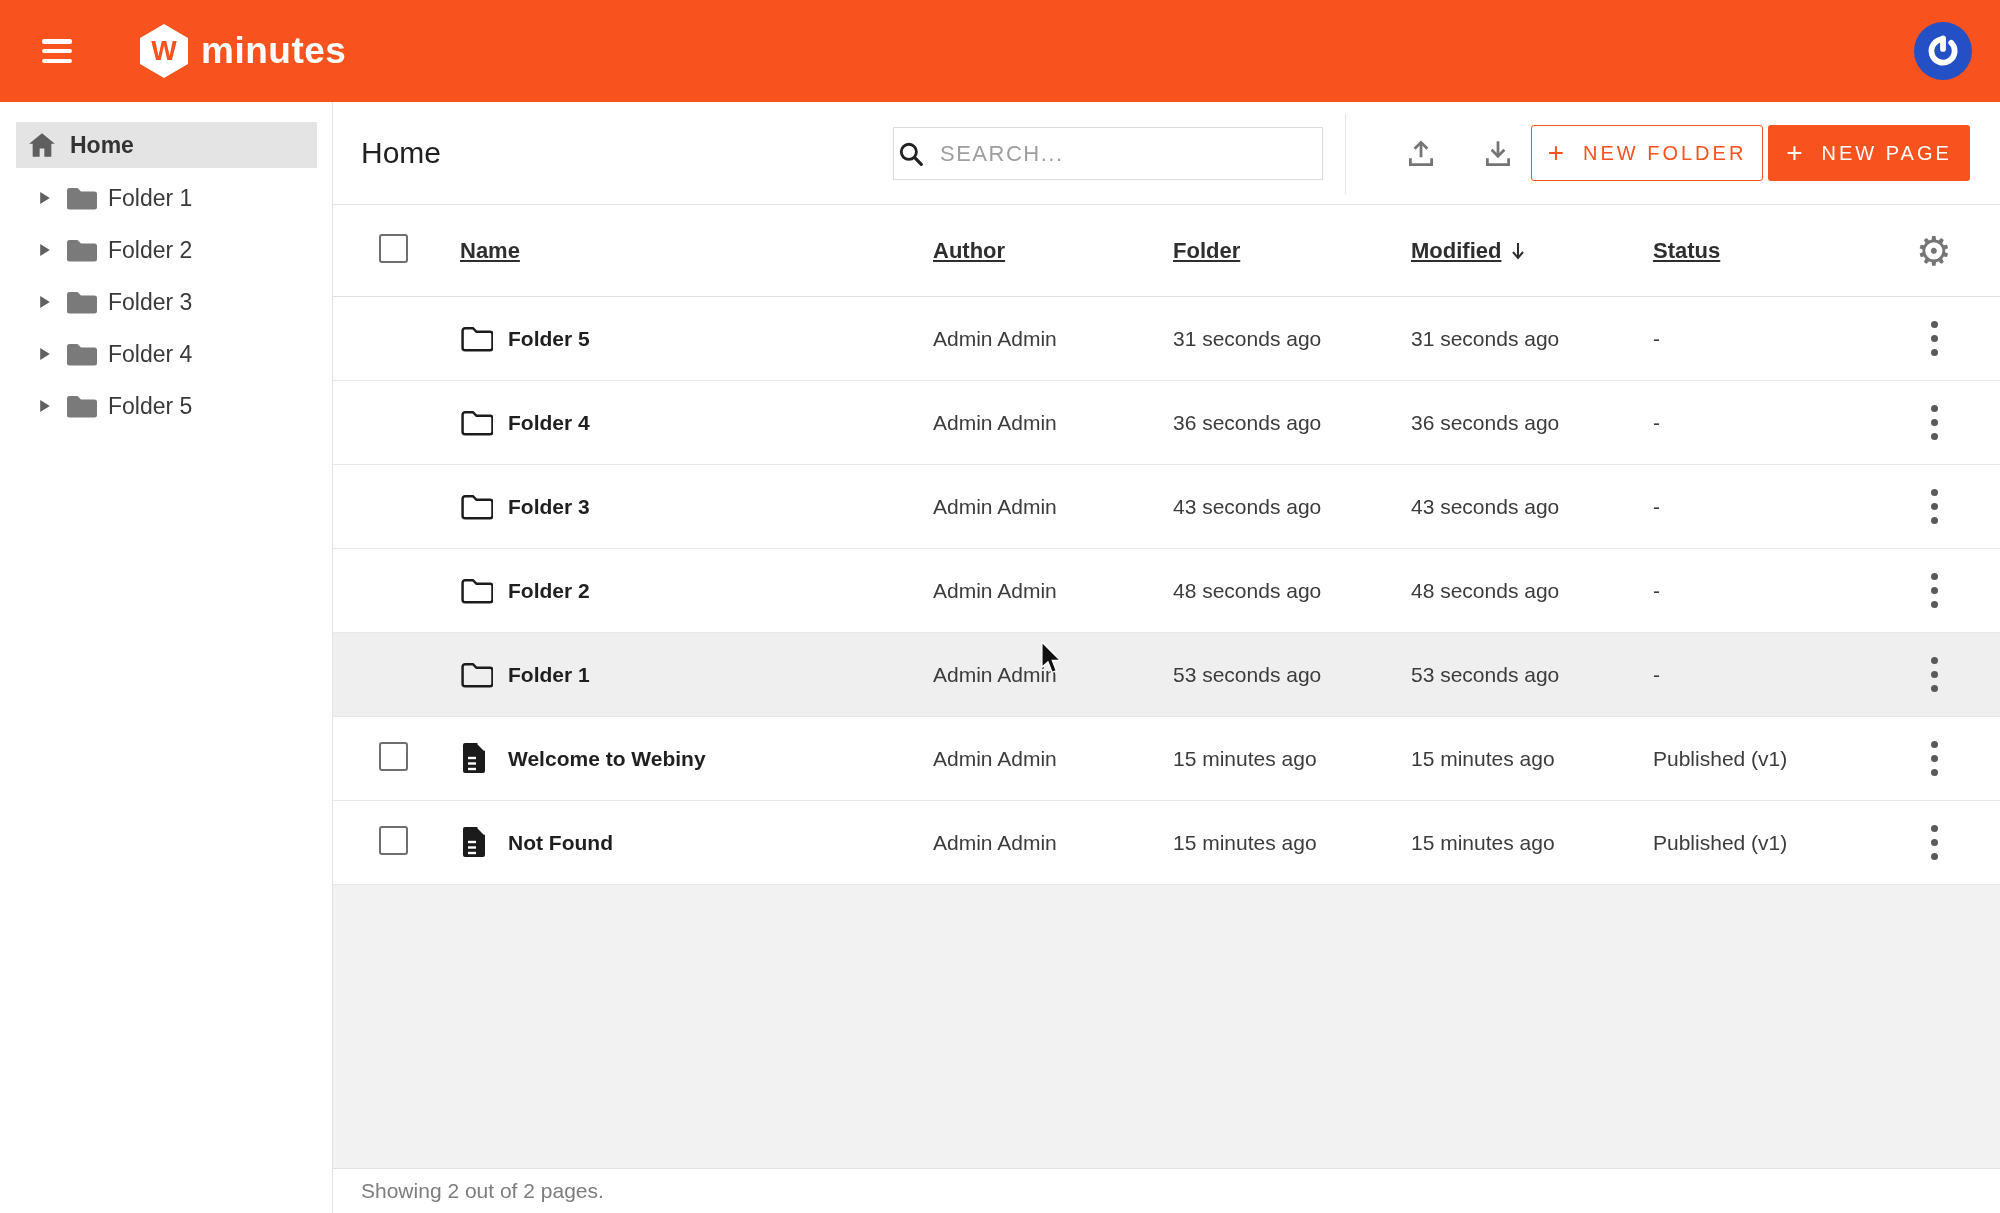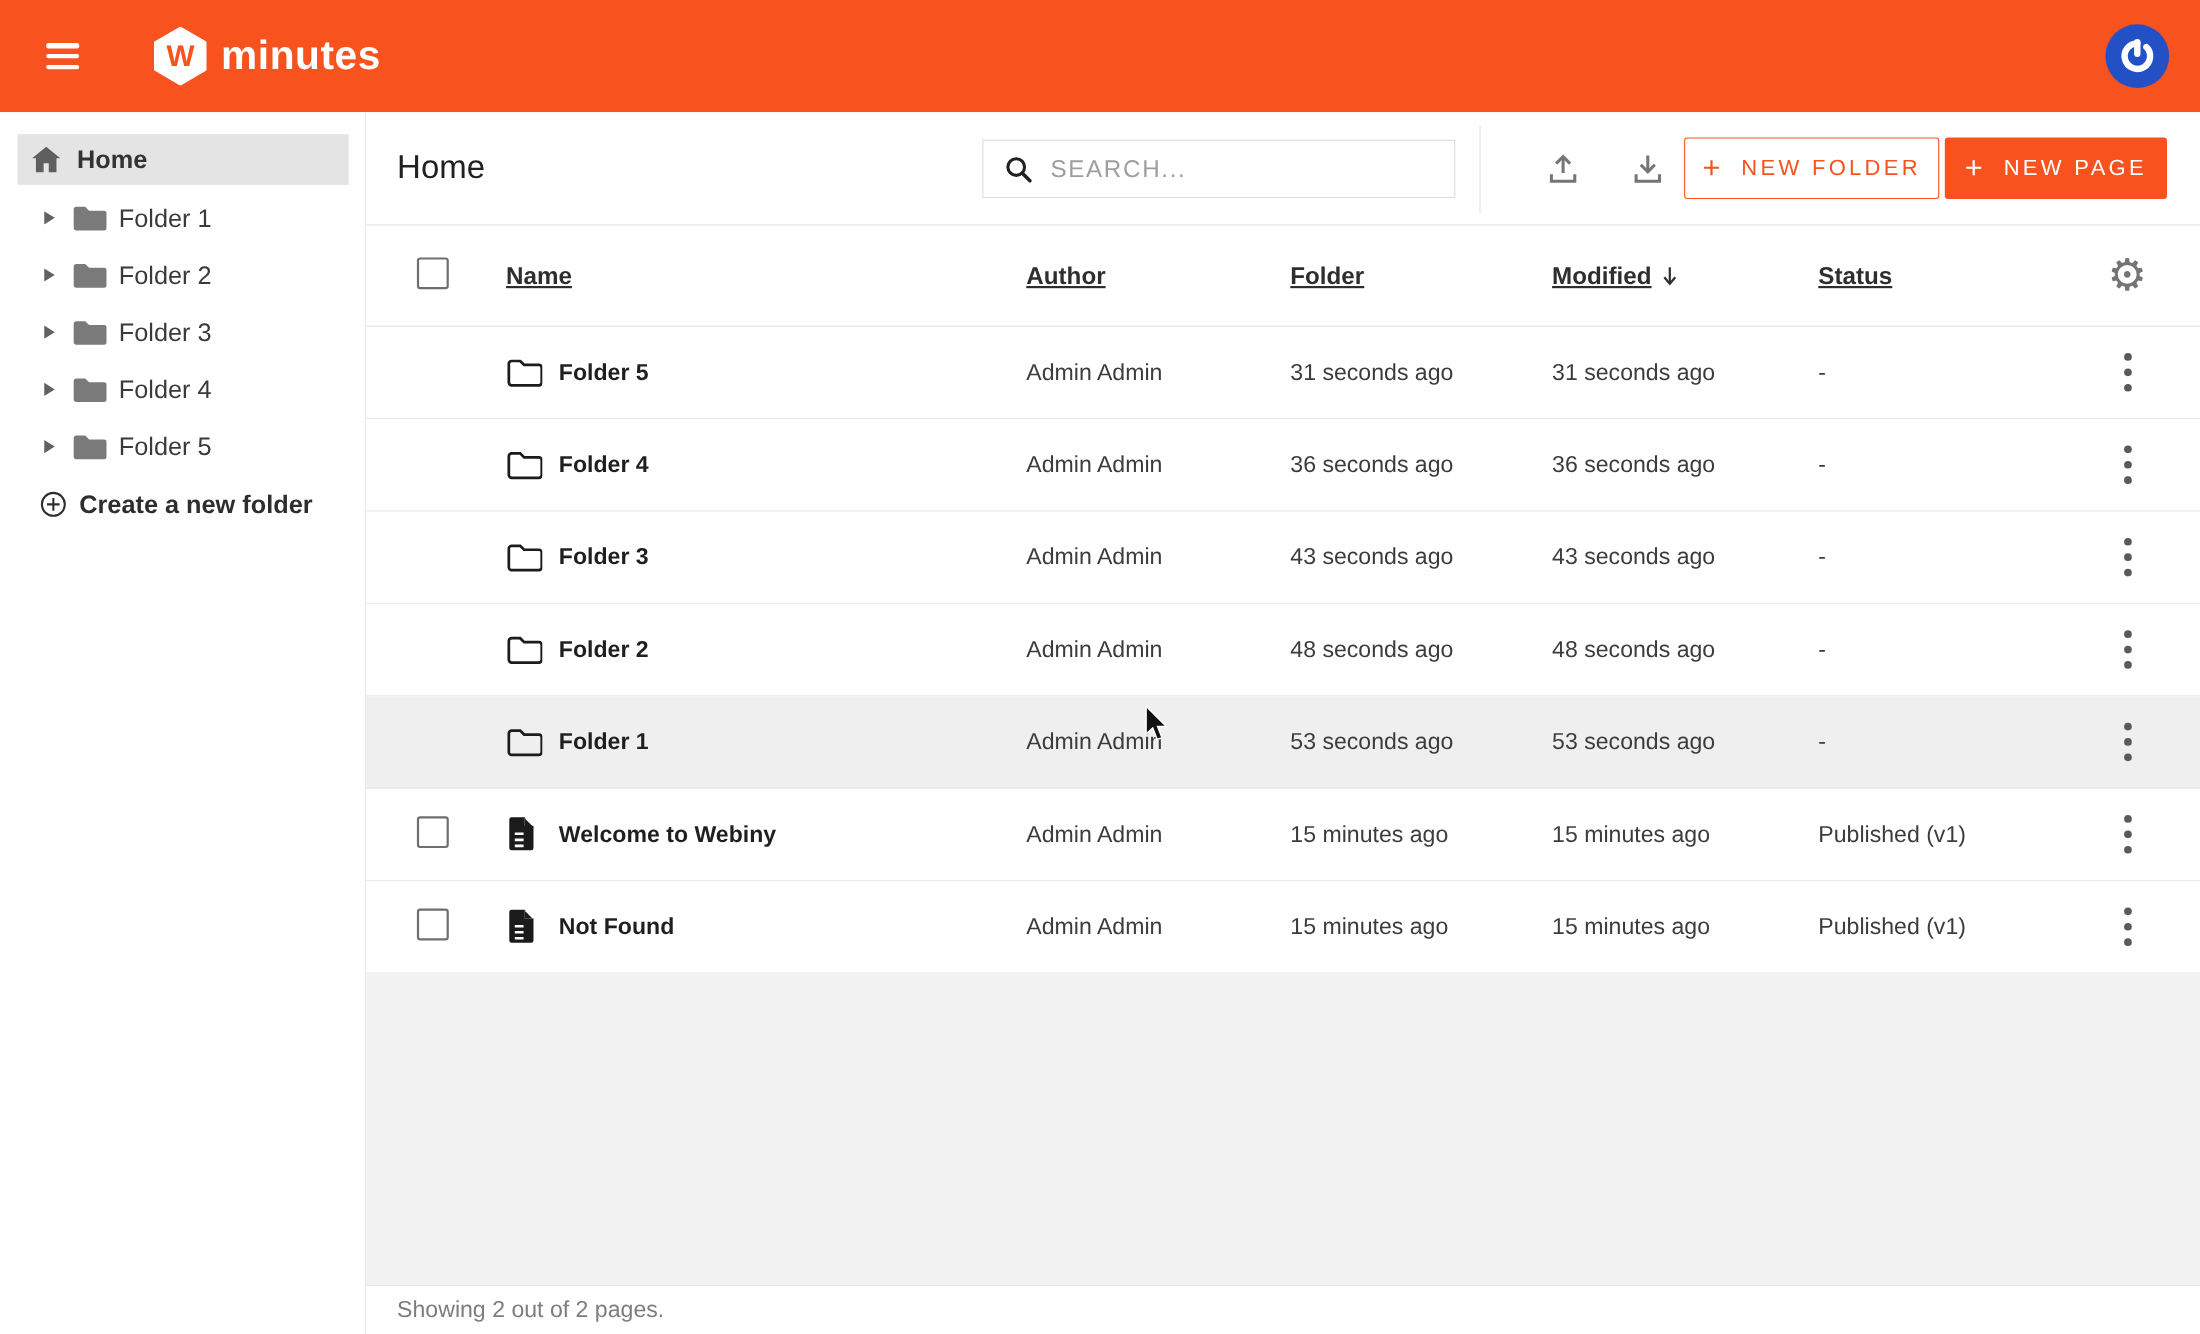--- a/index.html
+++ b/index.html
@@ -35,21 +35,21 @@
   .create-item .label { font-size:23px; font-weight:700; color:#2e2e2e; margin-left:11px; }
 
   
   .main { position:absolute; left:333px; top:102px; width:1667px; height:1111px;
     display:flex; flex-direction:column; background:#fff; }
 
   .main-header { position:relative; height:103px; border-bottom:1px solid #e4e4e4; flex:none; }
   .page-title { position:absolute; left:28px; top:0; height:102px; display:flex; align-items:center;
     font-size:30px; font-weight:500; color:#212121; }
   .search { position:absolute; left:560px; top:25px; width:430px; height:53px;
-    border:1px solid #dcdcdc; background:#fff; display:flex; align-items:center; padding:0 19px; }
+    border:1px solid #dcdcdc; background:#fff; display:flex; align-items:center; padding:0 4px; }
   .search input { border:none; outline:none; flex:1; margin-left:16px; font-size:22px;
     letter-spacing:1.5px; color:#444; font-family:"Liberation Sans",sans-serif; background:transparent; }
   .search input::placeholder { color:#9e9e9e; }
   .v-divider { position:absolute; left:1012px; top:12px; width:1px; height:80px; background:#e4e4e4; }
   .icon-btn { position:absolute; top:29px; width:44px; height:44px; display:flex;
     align-items:center; justify-content:center; cursor:pointer; background:transparent; border:none; }
   .icon-btn.upload { left:1066px; } .icon-btn.download { left:1143px; }
   .btn { position:absolute; top:23px; height:56px; display:flex; align-items:center; justify-content:center;
     font-size:20px; letter-spacing:3px; border-radius:3px; cursor:pointer; font-weight:400;
     font-family:"Liberation Sans",sans-serif; }
@@ -176,28 +176,20 @@
               <polygon points="0,0 8,5 0,10" fill="#616161"></polygon>
             </svg>
         </span>
         <svg width="32" height="27" viewBox="0 0 32 26">
           <path d="M2 5 a2.5 2.5 0 0 1 2.5-2.5 h8 l3.5 3.5 h13.5 a2.5 2.5 0 0 1 2.5 2.5 v13 a2.5 2.5 0 0 1-2.5 2.5 h-25 a2.5 2.5 0 0 1-2.5-2.5 Z" fill="#7a7a7a"></path>
         </svg>
         <span class="label">Folder 5</span>
       </div>
     </div>
 
-    <div class="create-item">
-      <svg width="25" height="25" viewBox="0 0 24 24">
-        <circle cx="12" cy="12" r="10" fill="none" stroke="#2e2e2e" stroke-width="1.8"></circle>
-        <line x1="12" y1="6.5" x2="12" y2="17.5" stroke="#2e2e2e" stroke-width="1.8"></line>
-        <line x1="6.5" y1="12" x2="17.5" y2="12" stroke="#2e2e2e" stroke-width="1.8"></line>
-      </svg>
-      <span class="label">Create a new folder</span>
-    </div>
   </aside>
 
   <div class="main">
 
     <div class="main-header">
       <div class="page-title">Home</div>
 
       <div class="search">
         <svg width="26" height="26" viewBox="0 0 24 24">
           <circle cx="10" cy="10" r="7" fill="none" stroke="#212121" stroke-width="2.6"></circle>

